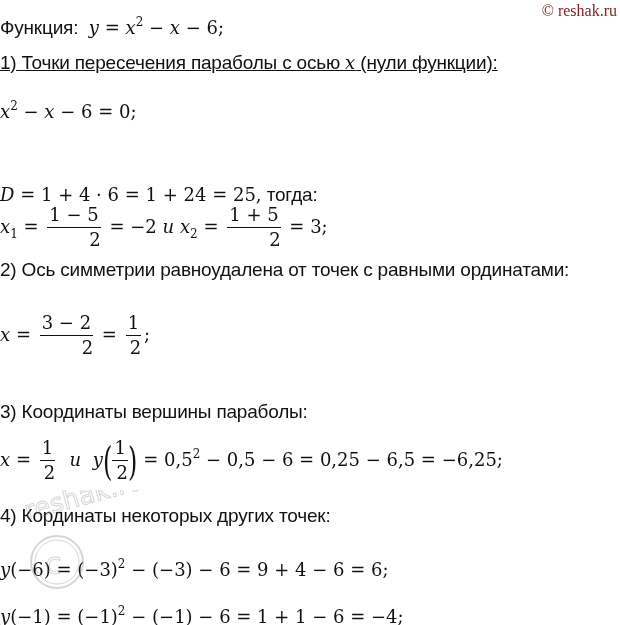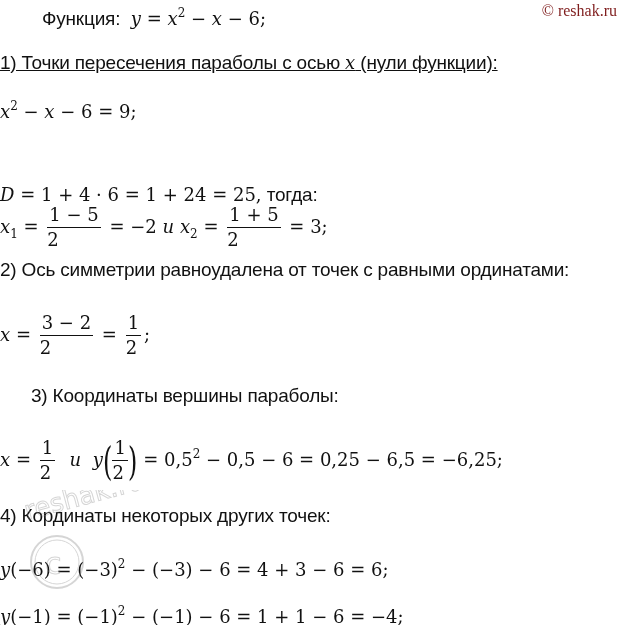--- a/index.html
+++ b/index.html
@@ -37,21 +37,21 @@
       font-family: "DejaVu Serif", serif;
     }
     .sub {
       font-size: 12px;
       vertical-align: -5px;
       font-family: "DejaVu Serif", serif;
     }
     .frac {
       display: inline-block;
       vertical-align: middle;
-      text-align: left;
+      text-align: right;
       margin: 0 3px;
       font-family: "DejaVu Serif", serif;
       font-size: 18px;
       line-height: 22px;
     }
     .frac .num {
       display: block;
       border-bottom: 1.5px solid #111;
       padding: 0 2px 1px 2px;
     }
@@ -90,63 +90,63 @@
     .fm {
       font-family: "DejaVu Serif", serif;
       font-size: 18px;
     }
   </style>
 </head>
 <body>
 
 <div class="copyright">© reshak.ru</div>
 
-<div class="line" style="top:2px;margin-left:42px;">
+<div class="line" style="top:11px;">
   <span class="text">Функция:</span>&nbsp;
   <span class="mi">y</span><span class="fm"> = </span><span class="mi">x</span><span class="sup">2</span><span class="fm"> − </span><span class="mi">x</span><span class="fm"> − 6;</span>
 </div>
 
 <div class="line" style="top:52px;text-decoration:underline;">
   <span class="text">1) Точки пересечения параболы с осью </span><span class="mi">x</span><span class="text"> (нули функции):</span>
 </div>
 
 <div class="line" style="top:95px;">
-  <span class="mi">x</span><span class="sup">2</span><span class="fm"> − </span><span class="mi">x</span><span class="fm"> − 6 = 9;</span>
+  <span class="mi">x</span><span class="sup">2</span><span class="fm"> − </span><span class="mi">x</span><span class="fm"> − 6 = 0;</span>
 </div>
 
 <div class="line" style="top:145px;margin-top:39px;">
   <span class="mi">D</span><span class="fm"> = 1 + 4 · 6 = 1 + 24 = 25,</span><span class="text"> тогда:</span>
 </div>
 
 <div class="line" style="top:202px; line-height:50px;">
   <span class="mi">x</span><span class="sub">1</span><span class="fm"> = </span><span class="frac"><span class="num">1 − 5</span><span class="den">2</span></span><span class="fm"> = −2 </span><span class="mi"> и </span><span class="mi">x</span><span class="sub">2</span><span class="fm"> = </span><span class="frac"><span class="num">1 + 5</span><span class="den">2</span></span><span class="fm"> = 3;</span>
 </div>
 
 <div class="line" style="top:259px;">
   <span class="text">2) Ось симметрии равноудалена от точек с равными ординатами:</span>
 </div>
 
 <div class="line" style="top:310px; line-height:50px;">
   <span class="mi">x</span><span class="fm"> = </span><span class="frac"><span class="num">3 − 2</span><span class="den">2</span></span><span class="fm"> = </span><span class="frac"><span class="num">1</span><span class="den">2</span></span><span class="fm">;</span>
 </div>
 
-<div class="line" style="top:385px;margin-left:31px;">
+<div class="line" style="top:401px;">
   <span class="text">3) Координаты вершины параболы:</span>
 </div>
 
 <div class="line" style="top:428px; line-height:52px;">
   <span class="mi">x</span><span class="fm"> = </span><span class="frac"><span class="num">1</span><span class="den">2</span></span><span class="mi" style="white-space:pre;">  и  </span><span class="mi">y</span><span class="paren-big">(</span><span class="frac" style="margin:0;"><span class="num">1</span><span class="den">2</span></span><span class="paren-big">)</span><span class="fm"> = 0,5</span><span class="sup">2</span><span class="fm"> − 0,5 − 6 = 0,25 − 6,5 = −6,25;</span>
 </div>
 
 <div class="line" style="top:505px;">
   <span class="text">4) Кординаты некоторых других точек:</span>
 </div>
 
 <div class="line" style="top:553px;">
-  <span class="mi">y</span><span class="fm">(−6) = (−3)</span><span class="sup">2</span><span class="fm"> − (−3) − 6 = 4 + 3 − 6 = 6;</span>
+  <span class="mi">y</span><span class="fm">(−6) = (−3)</span><span class="sup">2</span><span class="fm"> − (−3) − 6 = 9 + 4 − 6 = 6;</span>
 </div>
 
 <div class="line" style="top:600px;">
   <span class="mi">y</span><span class="fm">(−1) = (−1)</span><span class="sup">2</span><span class="fm"> − (−1) − 6 = 1 + 1 − 6 = −4;</span>
 </div>
 
 <div class="watermark">
   <svg width="130" height="110" viewBox="0 0 130 110">
     <circle cx="42" cy="72" r="26" fill="none" stroke="#888" stroke-width="2"></circle>
     <circle cx="42" cy="72" r="22" fill="none" stroke="#888" stroke-width="1"></circle>

